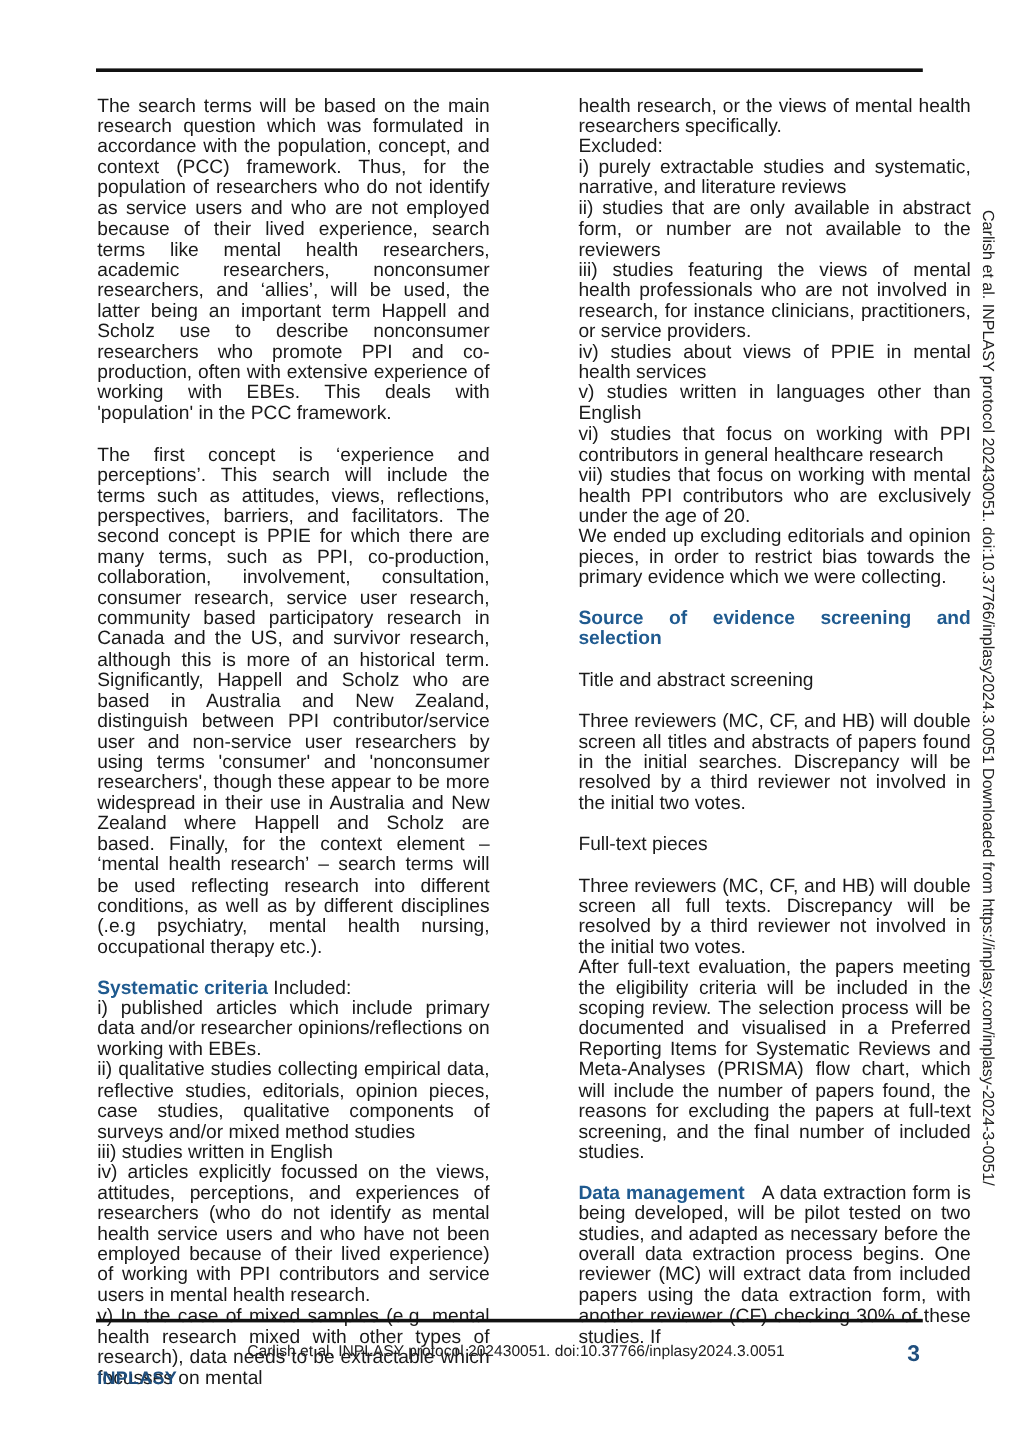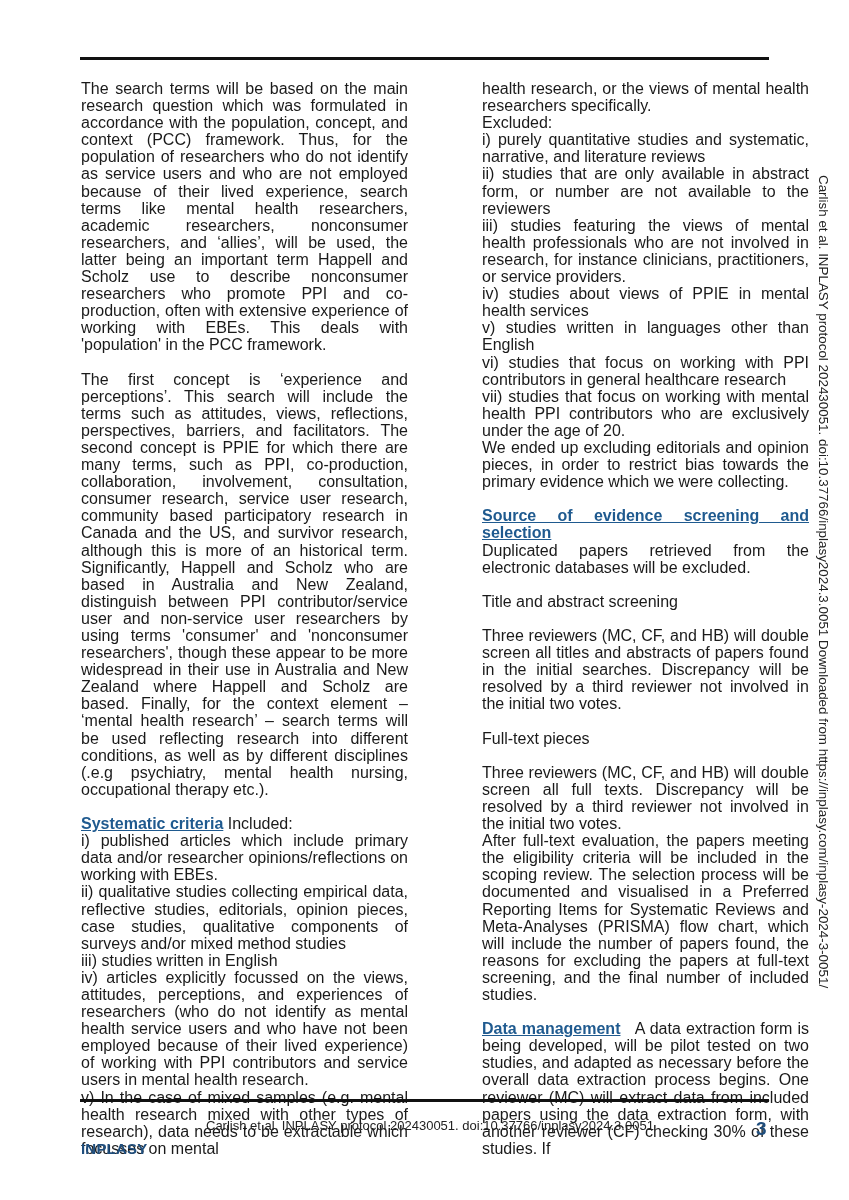--- a/index.html
+++ b/index.html
@@ -7,21 +7,21 @@
          font-family: "Liberation Sans", sans-serif; color: #1a1a1a; }
   .rule { position: absolute; left: 80px; width: 689px; height: 3px; background: #111; }
   .rule.top { top: 57px; }
   .rule.bottom { top: 1099px; }
   .col { position: absolute; top: 80px; width: 327px; font-size: 16px; line-height: 17.1px;
          text-align: justify; }
   .col.left { left: 81px; }
   .col.right { left: 442px; margin-left: 40px; }
   .col p { margin: 0; }
   .gap { height: 17.1px; }
-  .heading { color: #1f5a8f; font-weight: bold; text-decoration: underline; }
+  .heading { color: #1f5a8f; font-weight: bold; }
   .footer-brand { position: absolute; left: 81px; top: 1140px; font-size: 15px; font-weight: bold;
                   color: #1f4e7d; letter-spacing: 0.2px; }
   .footer-cite { position: absolute; left: 206px; top: 1118px; font-size: 13px; color: #222; }
   .footer-page { position: absolute; left: 756px; top: 1118px; font-size: 19px; font-weight: bold; color: #1f4e7d; }
   .side { position: absolute; left: 831px; top: 175px; transform-origin: left top;
           transform: translateX(0) rotate(90deg); white-space: nowrap; font-size: 13.4px; color: #222;
           width: 910px; }
 </style>
 </head>
 <body>
@@ -37,31 +37,30 @@
   <p>i) published articles which include primary data and/or researcher opinions/reflections on working with EBEs.</p>
   <p>ii) qualitative studies collecting empirical data, reflective studies, editorials, opinion pieces, case studies, qualitative components of surveys and/or mixed method studies</p>
   <p>iii) studies written in English</p>
   <p>iv) articles explicitly focussed on the views, attitudes, perceptions, and experiences of researchers (who do not identify as mental health service users and who have not been employed because of their lived experience) of working with PPI contributors and service users in mental health research.</p>
   <p>v) In the case of mixed samples (e.g. mental health research mixed with other types of research), data needs to be extractable which focusses on mental</p>
 </div>
 
 <div class="col right">
   <p>health research, or the views of mental health researchers specifically.</p>
   <p>Excluded:</p>
-  <p>i) purely quantitative studies and systematic, narrative, and literature reviews</p>
+  <p>i) purely extractable studies and systematic, narrative, and literature reviews</p>
   <p>ii) studies that are only available in abstract form, or number are not available to the reviewers</p>
   <p>iii) studies featuring the views of mental health professionals who are not involved in research, for instance clinicians, practitioners, or service providers.</p>
   <p>iv) studies about views of PPIE in mental health services</p>
   <p>v) studies written in languages other than English</p>
   <p>vi) studies that focus on working with PPI contributors in general healthcare research</p>
   <p>vii) studies that focus on working with mental health PPI contributors who are exclusively under the age of 20.</p>
   <p>We ended up excluding editorials and opinion pieces, in order to restrict bias towards the primary evidence which we were collecting.</p>
   <div class="gap"></div>
   <p class="heading">Source of evidence screening and selection</p>
-  <p>Duplicated papers retrieved from the electronic databases will be excluded.</p>
   <div class="gap"></div>
   <p>Title and abstract screening</p>
   <div class="gap"></div>
   <p>Three reviewers (MC, CF, and HB) will double screen all titles and abstracts of papers found in the initial searches. Discrepancy will be resolved by a third reviewer not involved in the initial two votes.</p>
   <div class="gap"></div>
   <p>Full-text pieces</p>
   <div class="gap"></div>
   <p>Three reviewers (MC, CF, and HB) will double screen all full texts. Discrepancy will be resolved by a third reviewer not involved in the initial two votes.</p>
   <p>After full-text evaluation, the papers meeting the eligibility criteria will be included in the scoping review. The selection process will be documented and visualised in a Preferred Reporting Items for Systematic Reviews and Meta-Analyses (PRISMA) flow chart, which will include the number of papers found, the reasons for excluding the papers at full-text screening, and the final number of included studies.</p>
   <div class="gap"></div>

